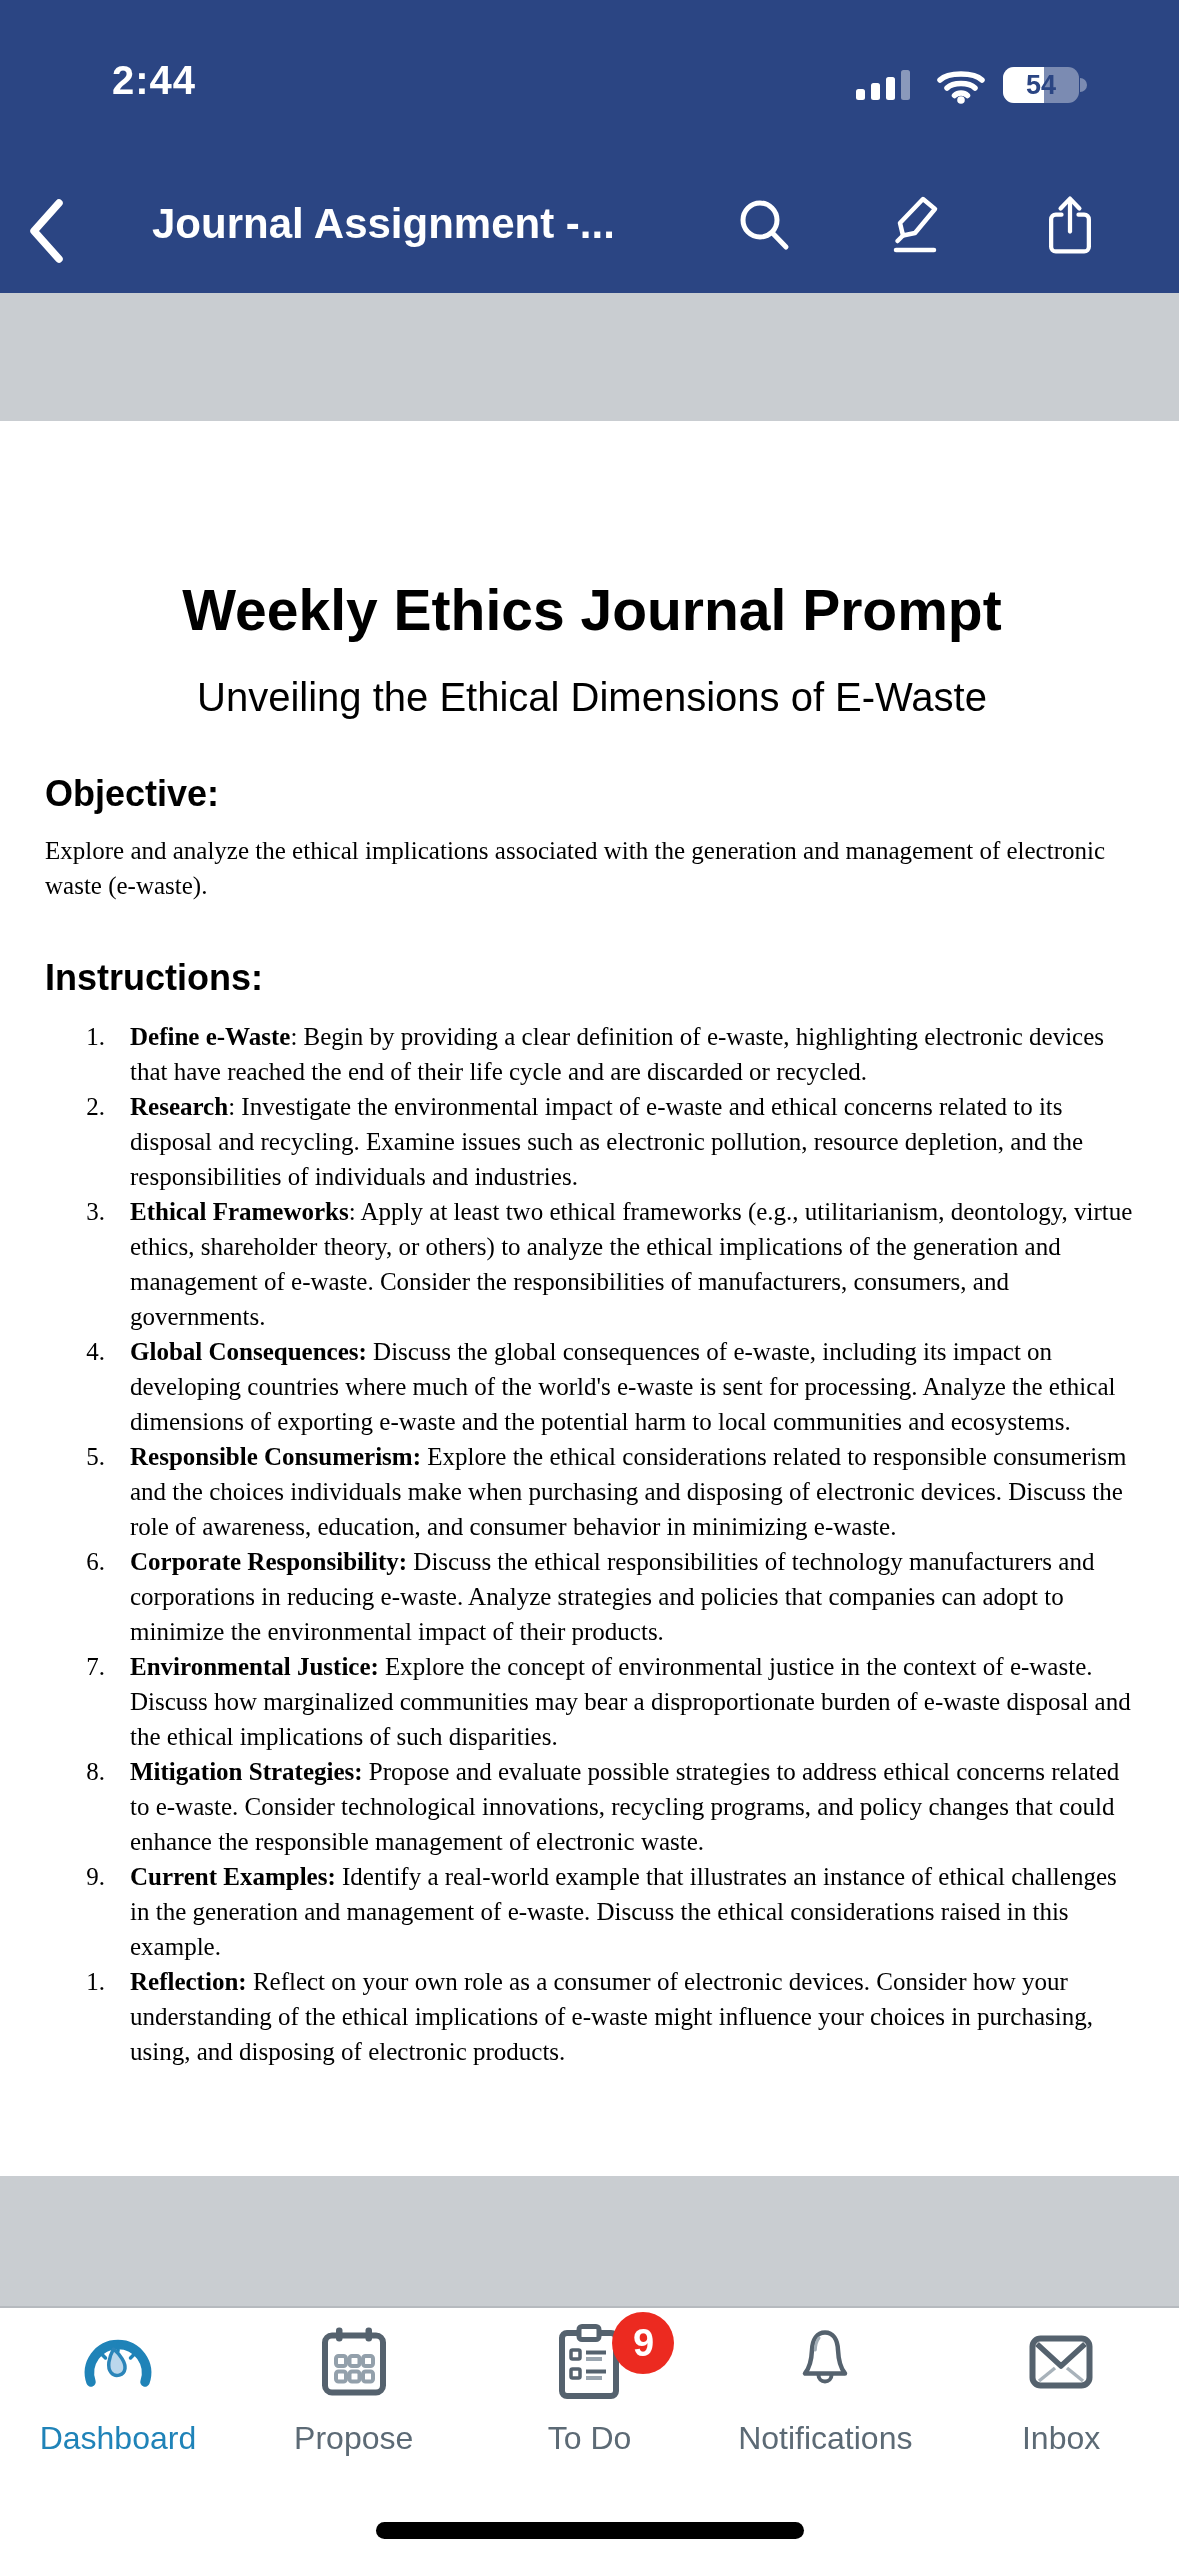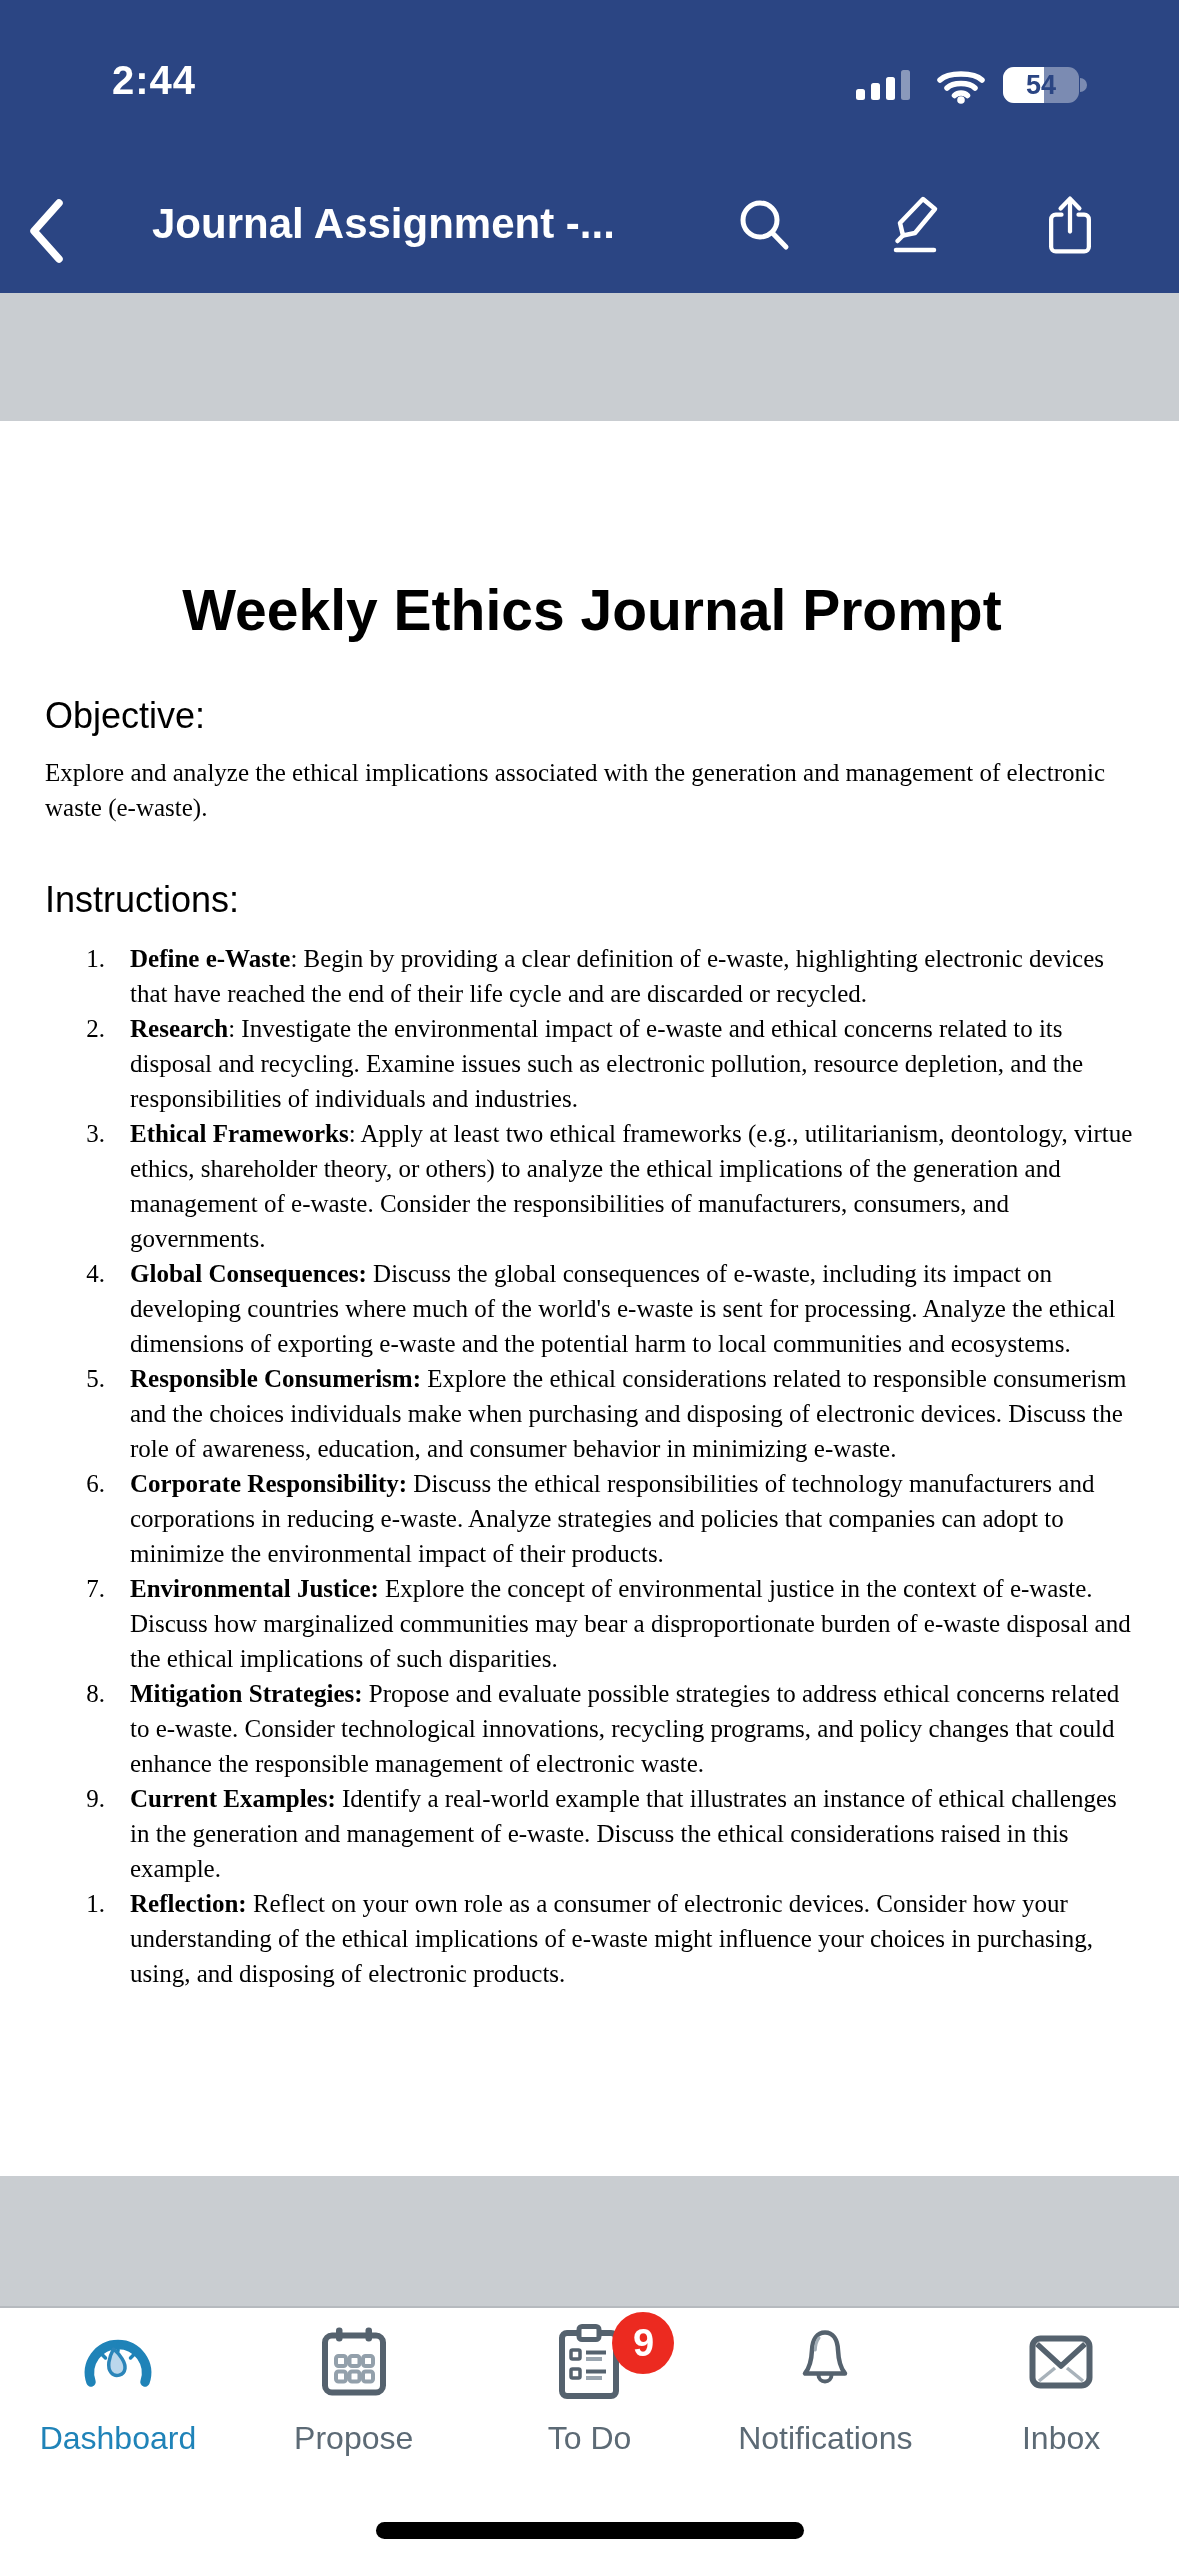--- a/index.html
+++ b/index.html
@@ -25,21 +25,21 @@
 
   
   .band{position:absolute;left:0;width:100%;background:#C9CDD1;}
   .band.top{top:293px;height:128px;}
   .band.bottom{top:2176px;height:130px;}
 
   
   .doc{position:absolute;top:421px;left:0;width:1179px;height:1755px;overflow:hidden;background:#fff;color:#000;box-sizing:border-box;padding:158px 40px 0 45px;}
   .doc h1{margin:0;font-size:57px;line-height:62px;text-align:center;font-weight:bold;}
   .doc h2{margin:34px 0 0;font-size:40px;line-height:44px;text-align:center;font-weight:normal;}
-  .doc h3{margin:54px 0 0;font-size:36px;line-height:42px;font-weight:normal;}
+  .doc h3{margin:54px 0 0;font-size:36px;line-height:42px;font-weight:bold;}
   .doc p{margin:18px 0 0;font-family:"Liberation Serif",serif;font-size:25px;line-height:35px;}
   .doc ol{list-style:none;margin:20px 0 0;padding:0;}
   .doc li{display:flex;font-family:"Liberation Serif",serif;font-size:25px;line-height:35px;}
   .doc li .num{flex:0 0 60px;text-align:right;margin-right:25px;}
   .doc li .body{flex:1;}
   .doc li .term{font-weight:bold;}
 
   
   .tabbar{position:absolute;top:2306px;left:0;width:100%;height:250px;background:#fff;border-top:2px solid #B6BABF;box-sizing:border-box;display:flex;}
   .tab{flex:1;display:flex;flex-direction:column;align-items:center;padding-top:12px;}
@@ -95,20 +95,21 @@
         <line x1="28" y1="42" x2="28" y2="8" stroke="#fff" stroke-width="4.5" stroke-linecap="round"></line>
         <path d="M18 17.5 L28 7 L38 17.5" fill="none" stroke="#fff" stroke-width="4.5" stroke-linecap="round" stroke-linejoin="round"></path>
       </svg>
     </div>
   </div>
 
   <div class="band top"></div>
 
   <div class="doc">
     <h1>Weekly Ethics Journal Prompt</h1>
+    <h2>Unveiling the Ethical Dimensions of E-Waste</h2>
     <h3>Objective:</h3>
     <p>Explore and analyze the ethical implications associated with the generation and management of electronic waste (e-waste).</p>
     <h3>Instructions:</h3>
     <ol>
 
         <li>
           <span class="num">1.</span>
           <span class="body"><span class="term">Define e-Waste</span><span>: Begin by providing a clear definition of e-waste, highlighting electronic devices that have reached the end of their life cycle and are discarded or recycled.</span></span>
         </li>
 

